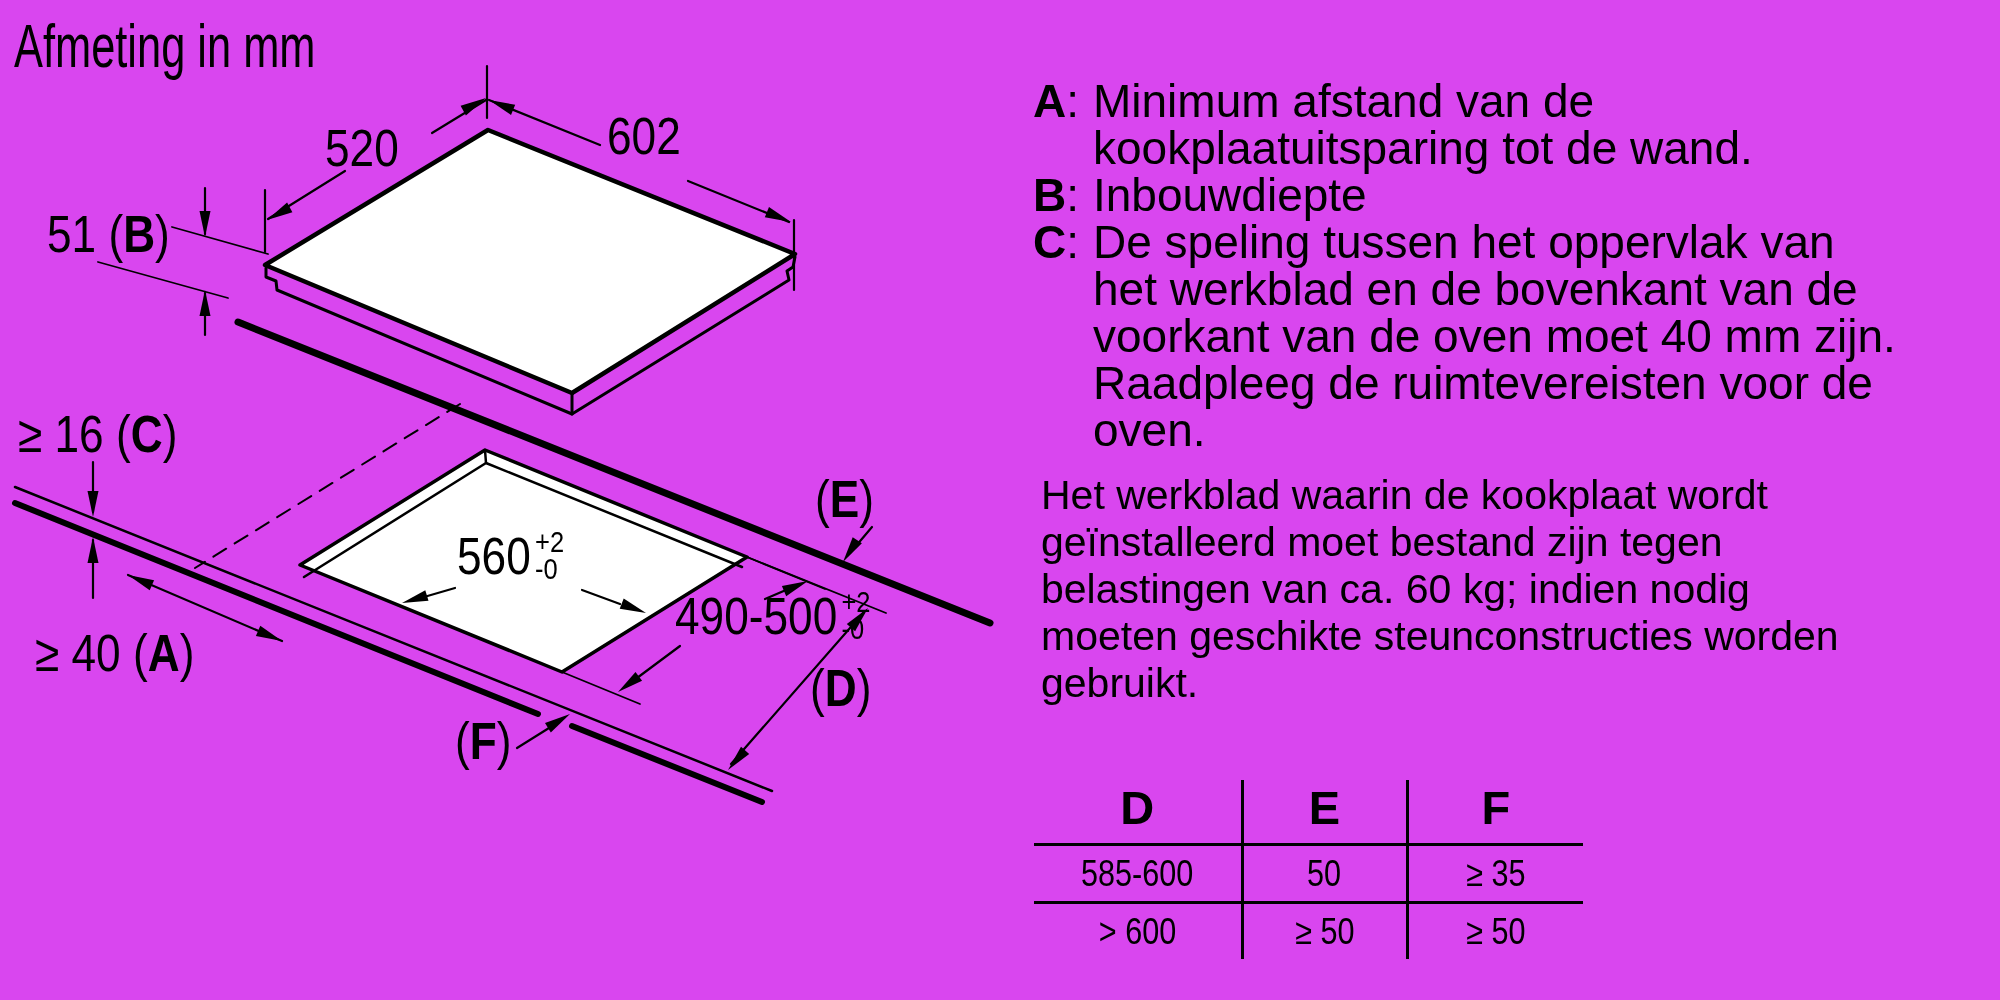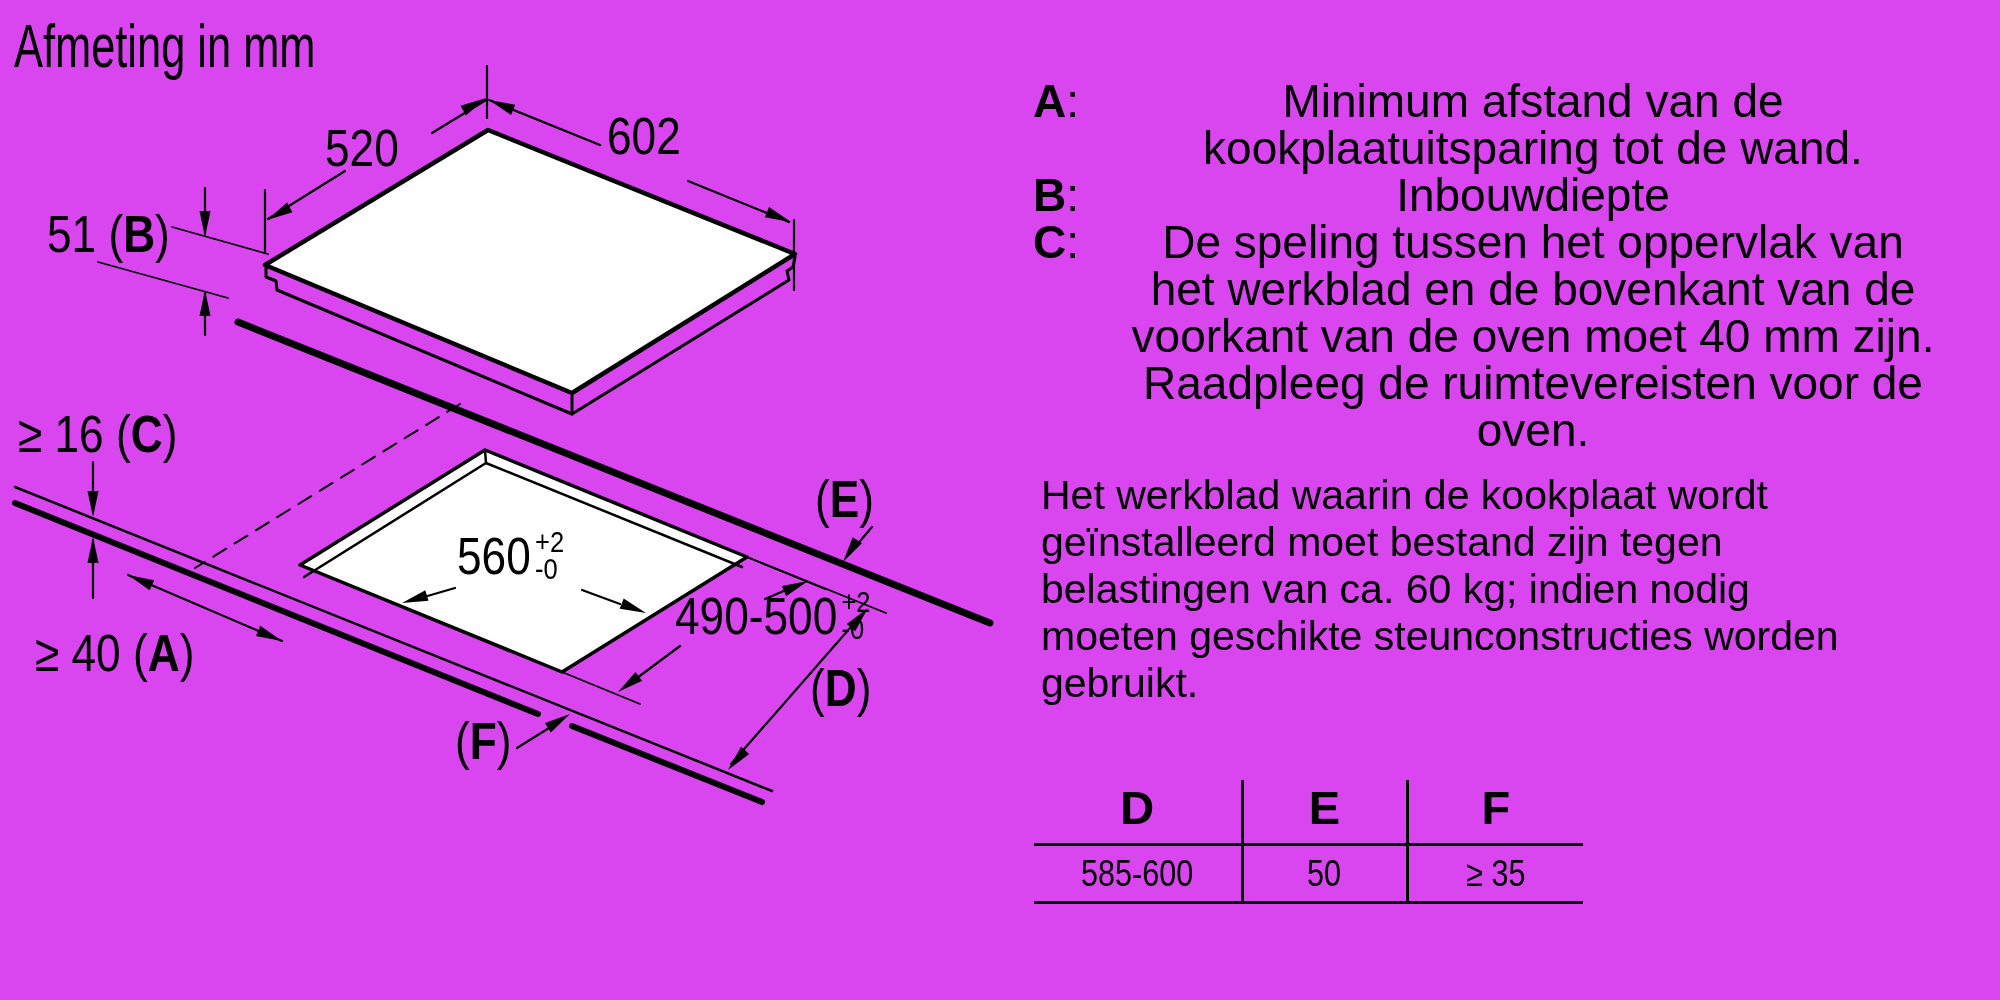--- a/index.html
+++ b/index.html
@@ -22,21 +22,21 @@
   .dim b { font-weight:bold; }
   .tol {
     display:inline-flex; flex-direction:column; align-items:flex-start;
     font-size:30px; line-height:27px; margin-left:5px; vertical-align:top;
     transform:translateY(-2px);
   }
 
   .legend { position:absolute; left:1033px; top:78px; font-size:46px; line-height:47px; }
   .def { display:grid; grid-template-columns:60px 880px; }
   .defkey b { font-weight:bold; }
-  .deftext { white-space:pre-line;text-align:center; }
+  .deftext { white-space:pre-line; }
 
   .para {
     position:absolute; left:1033px; top:472px;
     font-size:41px; line-height:47px; white-space:pre-line; width:950px;margin-left:8px;
   }
 
   table.dim-table {
     position:absolute; left:1034px; top:780px;
     border-collapse:collapse; table-layout:fixed;
   }
@@ -211,16 +211,21 @@
         <th>E</th>
         <th>F</th>
       </tr>
     </thead>
     <tbody>
       <tr>
         <td><span class="cellv">585-600</span></td>
         <td><span class="cellv">50</span></td>
         <td><span class="cellv">≥ 35</span></td>
       </tr>
+      <tr>
+        <td><span class="cellv">&gt; 600</span></td>
+        <td><span class="cellv">≥ 50</span></td>
+        <td><span class="cellv">≥ 50</span></td>
+      </tr>
     </tbody>
   </table>
 
 </div>
 
 </body></html>

